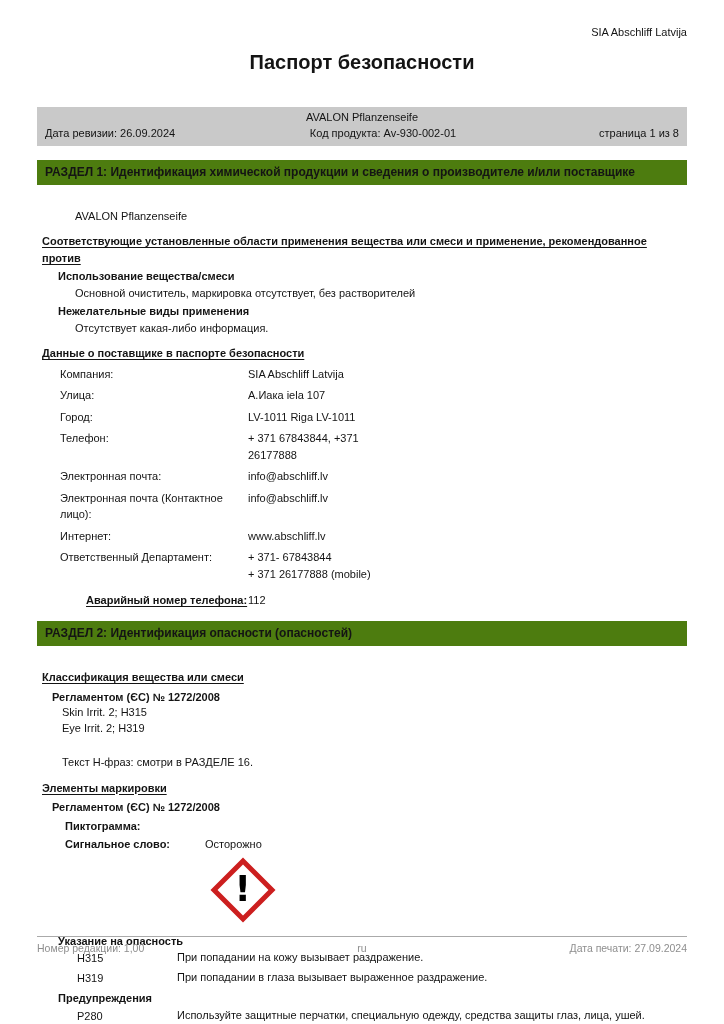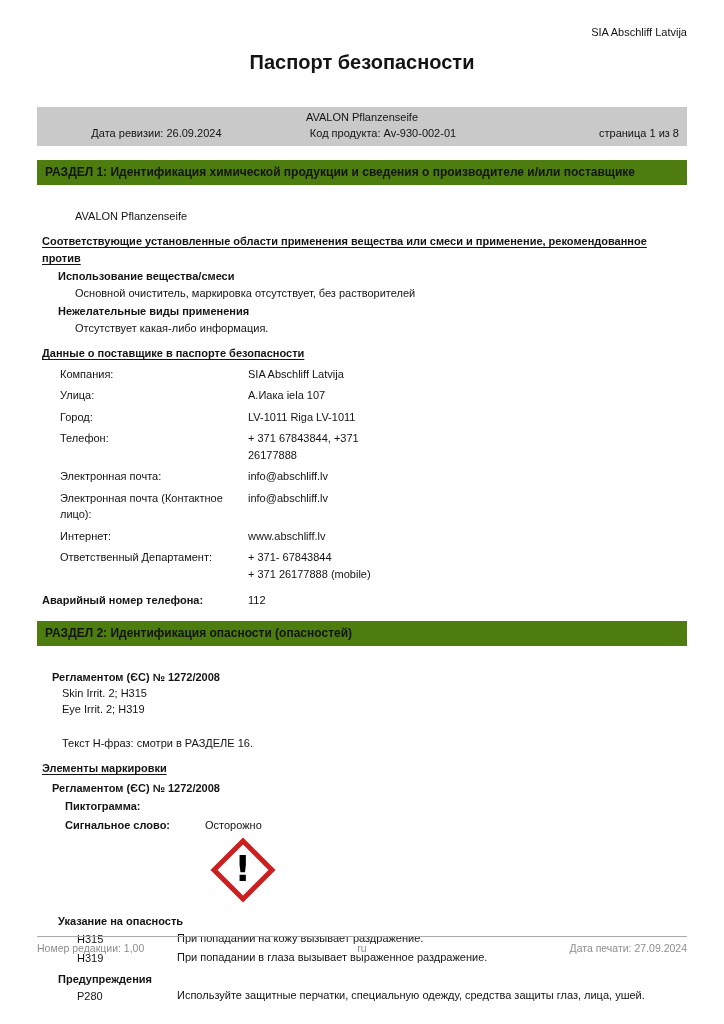--- a/index.html
+++ b/index.html
@@ -17,21 +17,21 @@
   .company-line { text-align: right; font-size: 11px; margin-bottom: 6px; }
   .doc-title { text-align: center; font-size: 20px; font-weight: bold; margin-bottom: 30px; }
 
   .info-bar {
     background: #c9c9c9;
     padding: 2px 8px 4px 8px;
     margin-bottom: 14px;
   }
   .info-bar .row1 { text-align: center; }
   .info-bar .row2 { display: grid; grid-template-columns: 1fr auto 1fr; align-items: baseline; }
-  .info-bar .row2 .cell-left { text-align: center; }
+  .info-bar .row2 .cell-left { text-align: left; }
   .info-bar .row2 .cell-center { text-align: left; margin-left: 42px; }
   .info-bar .row2 .cell-right { text-align: right; }
 
   .section-bar {
     background: #4d7c0f;
     font-weight: bold;
     font-size: 12px;
     line-height: 1.45;
     padding: 4px 8px;
     margin-bottom: 23px;
@@ -49,21 +49,21 @@
   .h-bold-reg { font-weight: bold; margin-left: 15px; margin-top: 3px; }
   .body-text { margin-left: 38px; margin-bottom: 2px; }
   .class-item { margin-left: 25px; line-height: 1.45; }
   .note-line { margin-left: 25px; margin-top: 17px; }
 
   .supplier-table { margin-left: 23px; margin-top: 2px; }
   .supplier-row { display: grid; grid-template-columns: 188px 1fr; padding: 2px 0 3px 0; }
   .supplier-row .val { white-space: pre-line; }
 
   .emergency-row { display: grid; grid-template-columns: 206px 1fr; margin-left: 5px; margin-top: 7px; margin-bottom: 12px; }
-  .emergency-row .lbl { font-weight: bold; text-underline-offset: 2px; }
+  .emergency-row .lbl { font-weight: bold; text-decoration: underline; text-underline-offset: 2px; margin-left: 44px; }
 
   .signal-row { display: grid; grid-template-columns: 140px 1fr; margin-left: 28px; margin-top: 2px; }
   .signal-row .lbl { font-weight: bold; }
 
   .pictogram-wrap { margin-left: 175px; margin-top: 4px; margin-bottom: 10px; height: 66px; display: flex; align-items: center; }
   .diamond {
     width: 46px; height: 46px;
     border: 5px solid #cc1f1f;
     background: #ffffff;
     transform: rotate(45deg);
@@ -155,20 +155,21 @@
     </div>
   </div>
 
   <div class="emergency-row">
     <div class="lbl">Аварийный номер телефона:</div>
     <div class="val">112</div>
   </div>
 
   <div class="section-bar">РАЗДЕЛ 2: Идентификация опасности (опасностей)</div>
 
+  <div class="h-underline" style="margin-top:0;">Классификация вещества или смеси</div>
   <div class="h-bold-reg">Регламентом (ЄС) № 1272/2008</div>
   <div class="class-item">Skin Irrit. 2; H315</div>
   <div class="class-item">Eye Irrit. 2; H319</div>
   <div class="note-line">Текст Н-фраз: смотри в РАЗДЕЛЕ 16.</div>
 
   <div class="h-underline">Элементы маркировки</div>
   <div class="h-bold-reg">Регламентом (ЄС) № 1272/2008</div>
 
   <div class="signal-row">
     <div class="lbl">Пиктограмма:</div>

